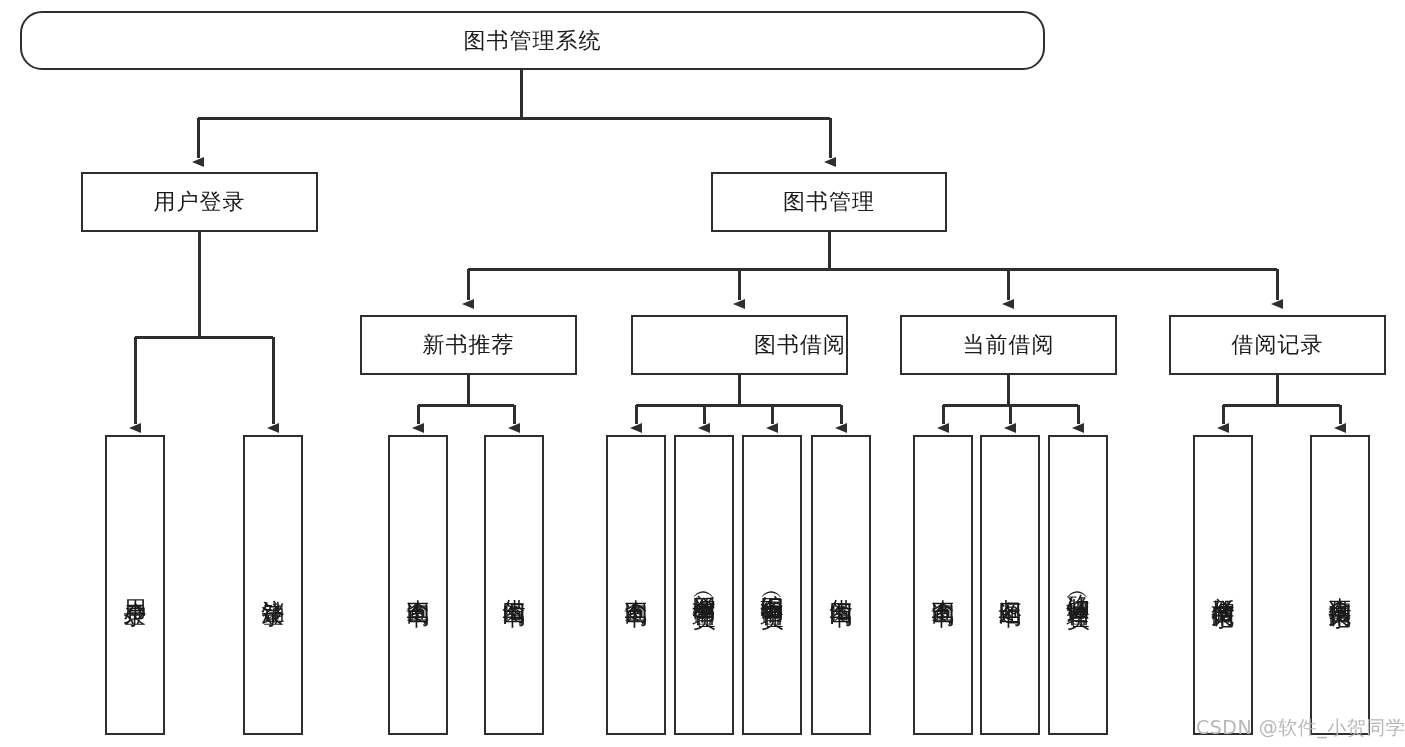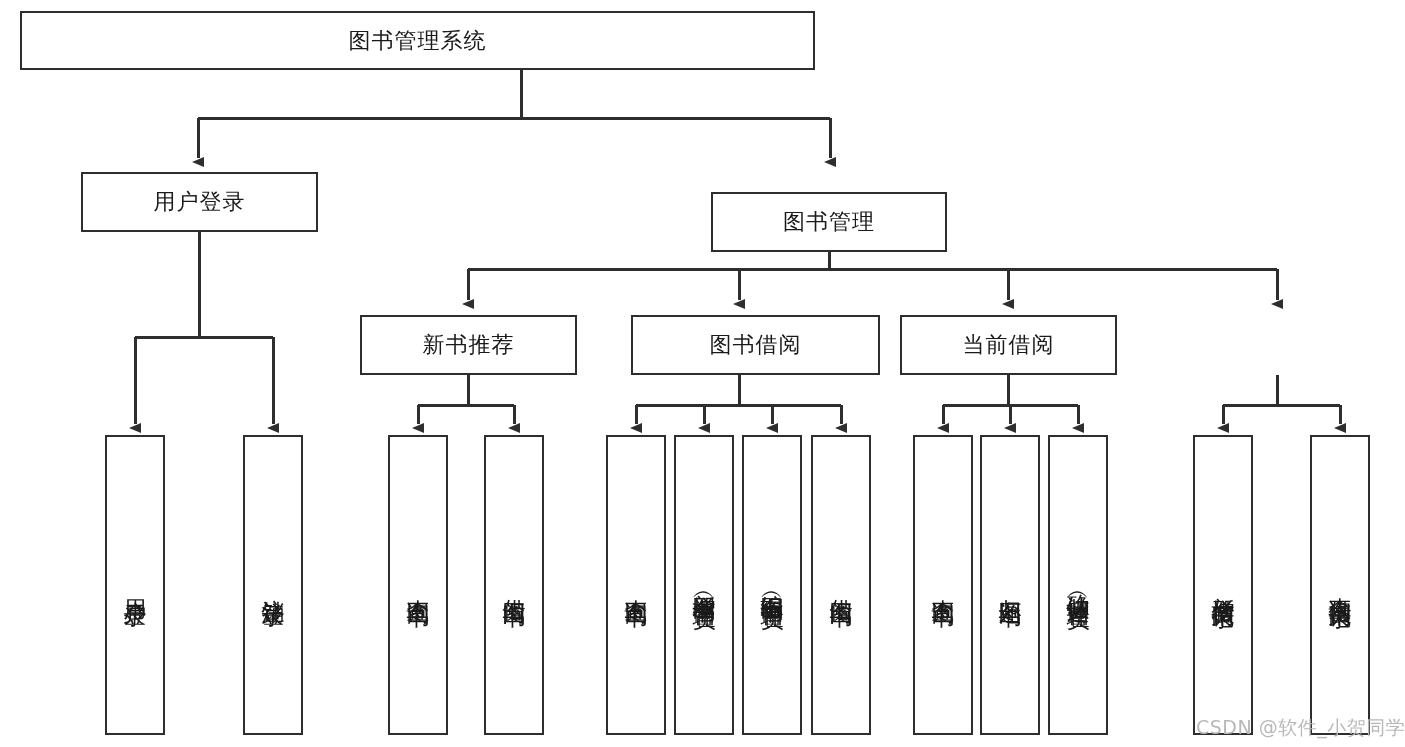--- a/index.html
+++ b/index.html
@@ -111,39 +111,42 @@
       <path d="M1010,405 L1010,424" marker-end="url(#arrow)"></path>
       <path d="M1078,405 L1078,424" marker-end="url(#arrow)"></path>
 
       <path d="M1277,375 L1277,405"></path>
       <path d="M1223,405 L1340,405"></path>
       <path d="M1223,405 L1223,424" marker-end="url(#arrow)"></path>
       <path d="M1340,405 L1340,424" marker-end="url(#arrow)"></path>
     </g>
   </svg>
 
-  <div class="node horiz" style="left:20px; top:11px; width:795px; height:59px;">
+  <div class="node horiz" style="left:20px; top:11px; width:1025px; height:59px;border-radius:22px;">
     <span>图书管理系统</span>
   </div>
 
   <div class="node horiz" style="left:81px; top:172px; width:237px; height:60px;">
     <span>用户登录</span>
   </div>
-  <div class="node horiz" style="left:711px; top:172px; width:236px; height:60px;margin-top:20px;">
+  <div class="node horiz" style="left:711px; top:172px; width:236px; height:60px;">
     <span>图书管理</span>
   </div>
 
   <div class="node horiz" style="left:360px; top:315px; width:217px; height:60px;text-align:right;">
     <span>新书推荐</span>
   </div>
-  <div class="node horiz" style="left:631px; top:315px; width:249px; height:60px;">
+  <div class="node horiz" style="left:631px; top:315px; width:217px; height:60px;justify-content:flex-end;">
     <span>图书借阅</span>
   </div>
   <div class="node horiz" style="left:900px; top:315px; width:217px; height:60px;align-items:center;">
     <span>当前借阅</span>
+  </div>
+  <div class="node horiz" style="left:1169px; top:315px; width:217px; height:60px;">
+    <span>借阅记录</span>
   </div>
 
   <div class="node vert" style="left:105px; top:435px; width:60px; height:300px;">
     <span class="vtext">用户登录</span>
   </div>
   <div class="node vert" style="left:243px; top:435px; width:60px; height:300px;">
     <span class="vtext">注销登录</span>
   </div>
 
   <div class="node vert" style="left:388px; top:435px; width:60px; height:300px;">

